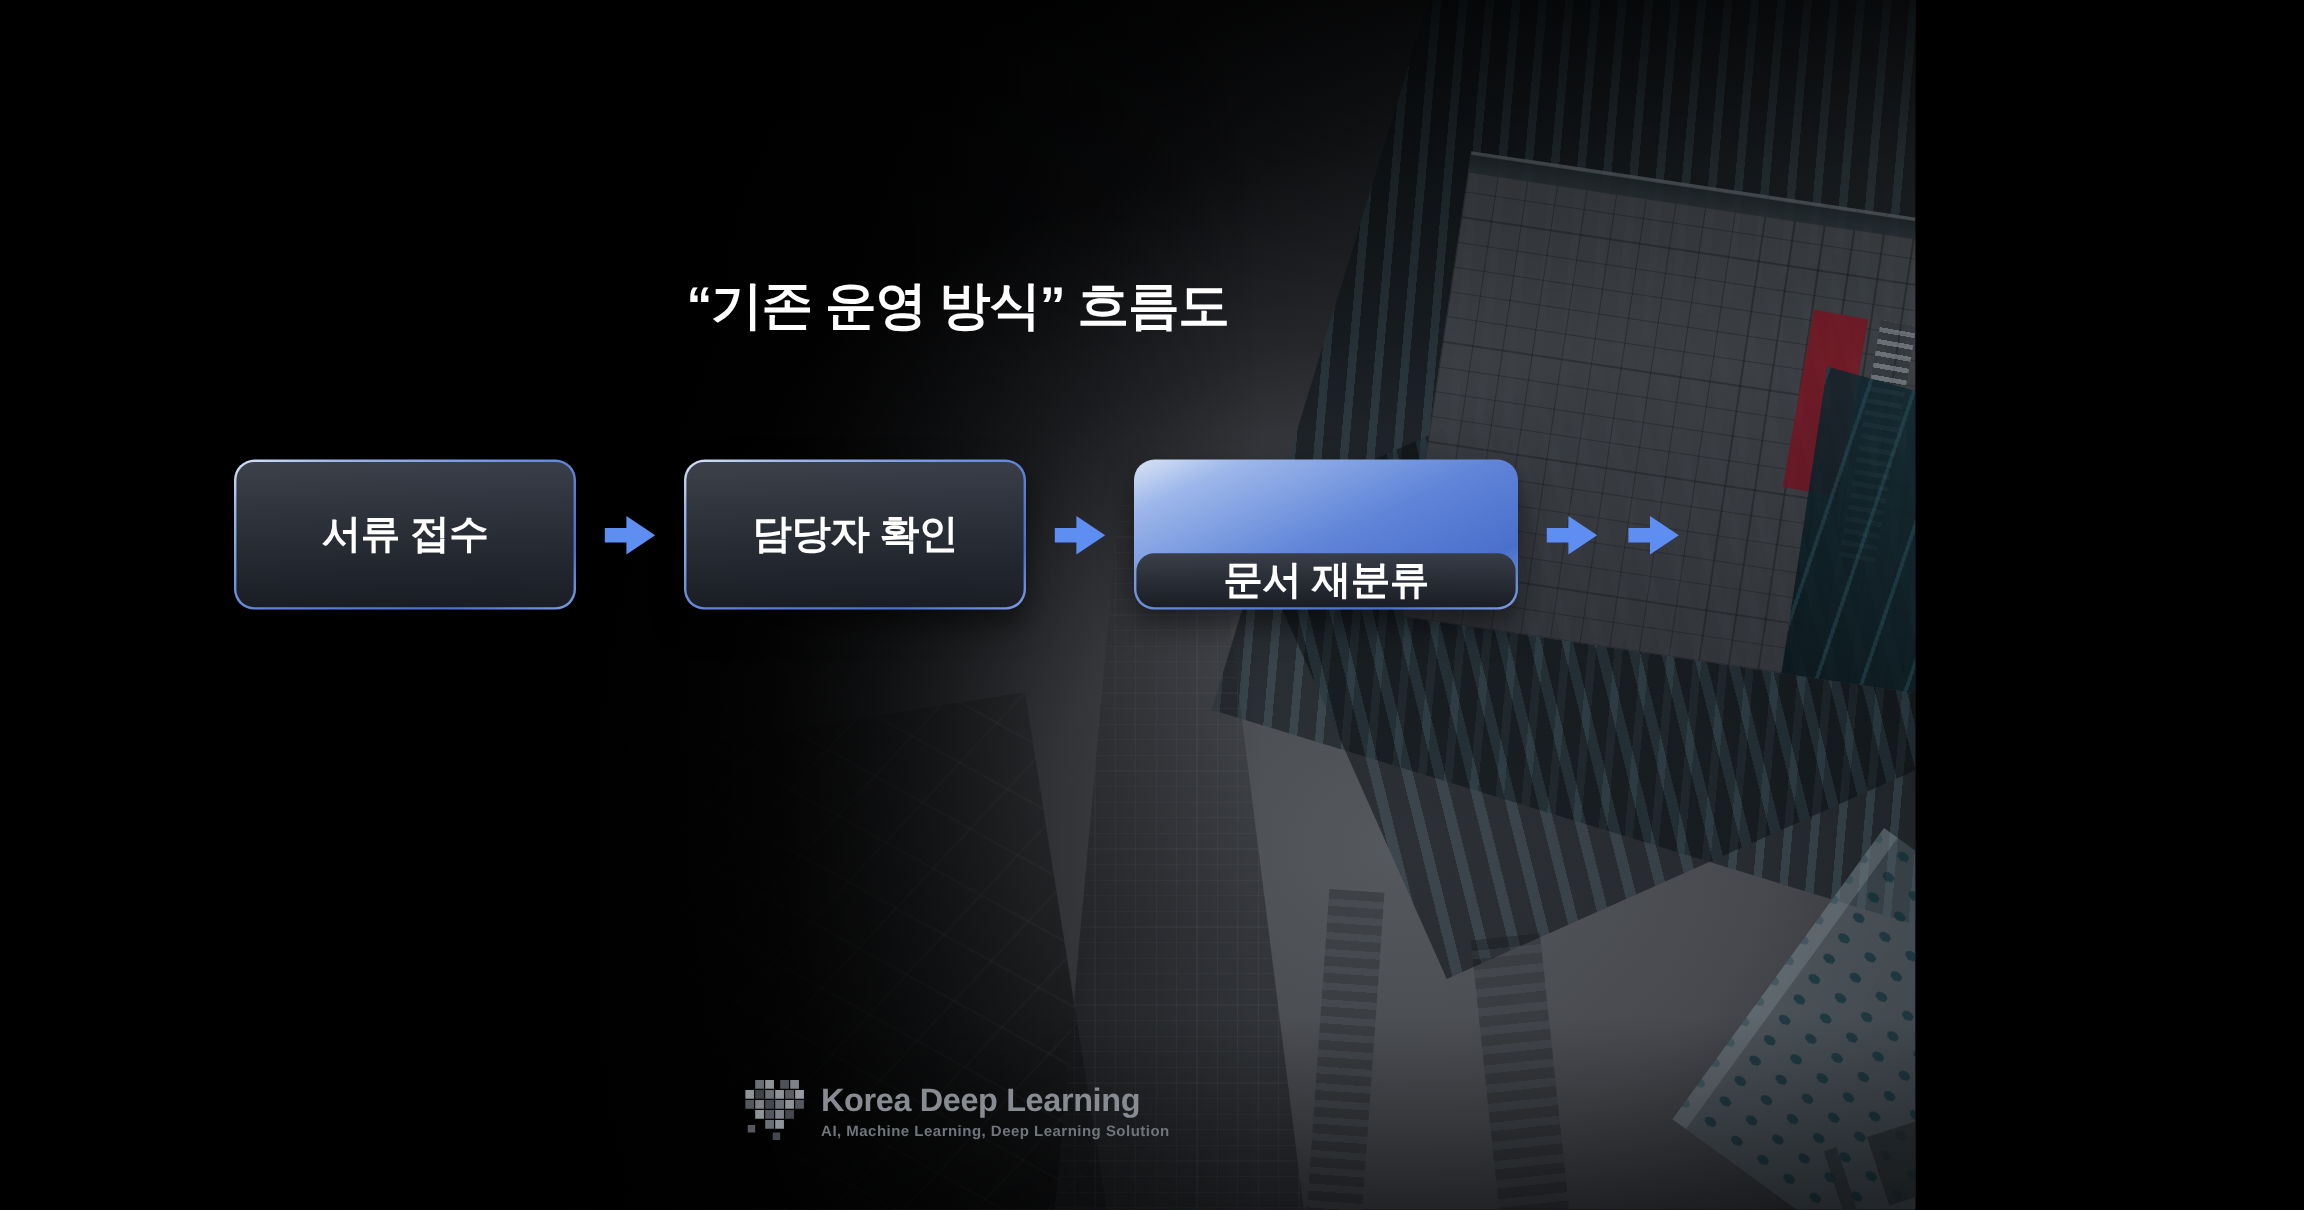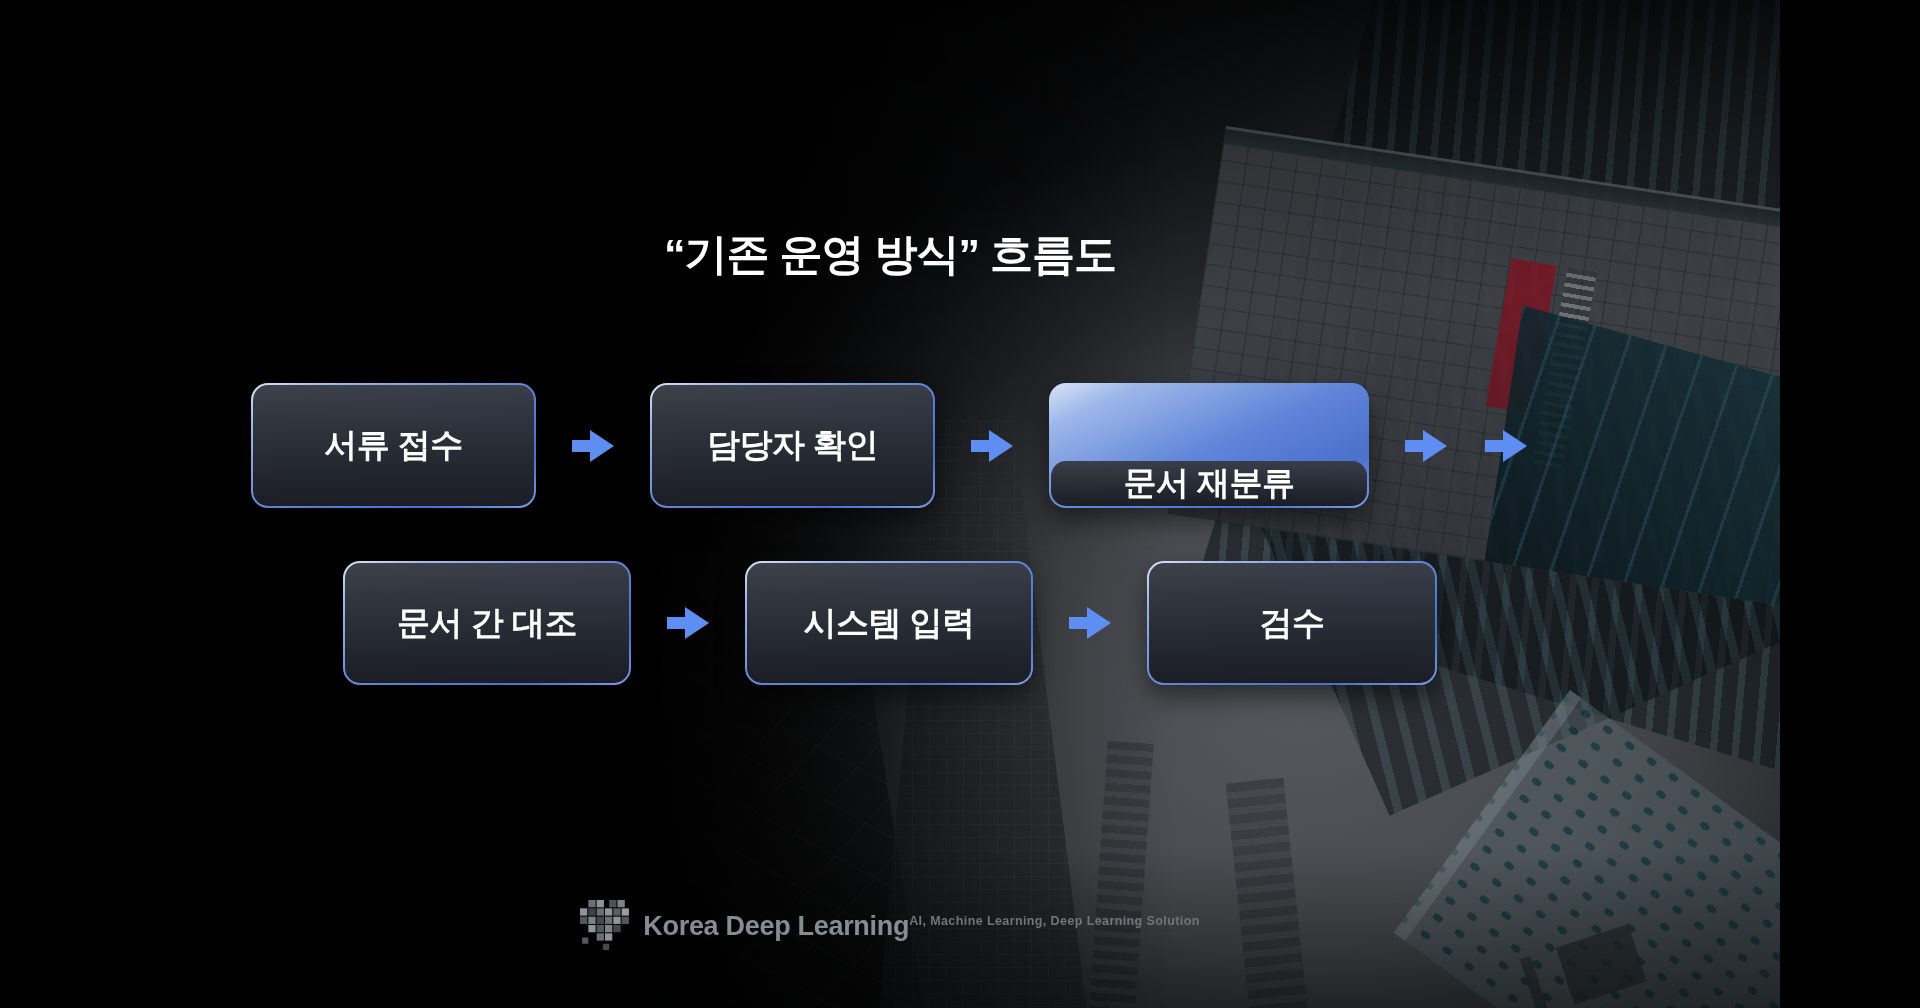--- a/index.html
+++ b/index.html
@@ -1,19 +1,19 @@
 <!DOCTYPE html>
 <html><head>
 <meta charset="utf-8">
 <style>
   * { margin:0; padding:0; box-sizing:border-box; }
   html,body { background:#000; }
   body { font-family:"Liberation Sans","DejaVu Sans",sans-serif; }
 
-  .stage{ position:relative; width:1780px; height:1008px; overflow:hidden;
+  .stage{ position:relative; width:1596px; height:1008px; overflow:hidden;
     background:
       radial-gradient(950px 760px at 73% 70%, #55585d 0%, #47494e 32%, rgba(42,44,48,.75) 55%, rgba(18,19,21,0) 76%),
       linear-gradient(112deg, #000 0%, #010102 34%, #0c0d0f 50%, #212327 66%, #333539 82%, #2b2d31 100%);
   }
 
   
   .bg{ position:absolute; pointer-events:none; }
 
   .bldg-corner-glass{ right:-140px; top:-120px; width:620px; height:820px;
     transform:rotate(17deg);
@@ -85,40 +85,40 @@
       linear-gradient(90deg, #000 0%, #000 30%, rgba(0,0,0,.88) 40%, rgba(0,0,0,.35) 54%, rgba(0,0,0,0) 66%),
       linear-gradient(180deg, rgba(0,0,0,.72) 0%, rgba(0,0,0,.25) 14%, rgba(0,0,0,0) 30%),
       linear-gradient(0deg, rgba(0,0,0,.45) 0%, rgba(0,0,0,0) 16%);
   }
 
   
   .title{ position:absolute; top:226px; left:0; width:100%; text-align:center;
     color:#fff; font-size:43px; font-weight:800; letter-spacing:-1px; }
 
   .flow-row{ position:absolute; left:0; right:0; display:flex; justify-content:center;
-    align-items:stretch; gap:34px; }
+    align-items:stretch; gap:22px; }
   .row-1{ top:383px; height:125px; }
   .row-2{ top:561px; height:124px; }
 
   .step{ border-radius:17px; padding:2px; display:flex;
     background:linear-gradient(155deg,#d9e3f6 0%,#9db7ea 16%,#5f84d8 52%,#4a70cc 80%,#7d9be3 100%);
     box-shadow:0 12px 26px rgba(0,0,0,.5); }
   .step-inner{ flex:1; border-radius:15px; display:flex; align-items:center; justify-content:center;
     background:linear-gradient(180deg, rgba(55,59,67,.96) 0%, rgba(40,43,49,.96) 45%, rgba(24,26,31,.97) 100%);
     color:#fff; font-size:33px; font-weight:700; letter-spacing:-0.5px; white-space:nowrap; }
   .w285{ width:285px; } .w288{ width:288px; } .w320{ width:320px;align-items:flex-end; } .w290{ width:290px; }
 
   .arrow{ align-self:center; width:46px; height:40px; flex:0 0 auto; }
   .arrow svg{ display:block; width:46px; height:40px; }
 
   
   .logo{ position:absolute; top:900px; left:0; width:100%;
     display:flex; justify-content:center; align-items:center; gap:13px; }
   .logo-mark{ width:50px; height:52px; flex:0 0 auto; }
-  .logo-text{ display:flex; }
+  .logo-text{ display:flex; flex-direction:column; }
   .logo-name{ color:#888c92; font-size:27px; font-weight:700; letter-spacing:-0.3px; }
   .logo-tagline{ color:#70757c; font-size:12.5px; font-weight:700; letter-spacing:.4px; margin-top:3px; }
 </style>
 </head>
 <body>
 
 <div class="stage">
 
   <div class="bg bldg-corner-glass"></div>
   <div class="bg bldg-slat-side"></div>
@@ -163,41 +163,20 @@
           <path d="M2 14 H20 V4 L44 20 L20 36 V26 H2 Z" fill="#5e8ef2"></path>
         </svg>
     </div>
     <div class="arrow">
       <svg viewBox="0 0 46 40">
           <path d="M2 14 H20 V4 L44 20 L20 36 V26 H2 Z" fill="#5e8ef2"></path>
         </svg>
     </div>
   </div>
 
-  <div class="flow-row row-2">
-    <div class="step w288">
-      <div class="step-inner">문서 간 대조</div>
-    </div>
-    <div class="arrow">
-      <svg viewBox="0 0 46 40">
-          <path d="M2 14 H20 V4 L44 20 L20 36 V26 H2 Z" fill="#5e8ef2"></path>
-        </svg>
-    </div>
-    <div class="step w288">
-      <div class="step-inner">시스템 입력</div>
-    </div>
-    <div class="arrow">
-      <svg viewBox="0 0 46 40">
-          <path d="M2 14 H20 V4 L44 20 L20 36 V26 H2 Z" fill="#5e8ef2"></path>
-        </svg>
-    </div>
-    <div class="step w290">
-      <div class="step-inner">검수</div>
-    </div>
-  </div>
 
   <div class="logo">
     <div class="logo-mark">
       <svg viewBox="0 0 48 50">
         <g>
           <rect x="8" y="0" width="7" height="7" fill="#6b7076"></rect>
           <rect x="16" y="0" width="7" height="7" fill="#8f9499"></rect>
           <rect x="28" y="0" width="7" height="7" fill="#4e5257"></rect>
           <rect x="36" y="0" width="7" height="7" fill="#7d8288"></rect>
           <rect x="0" y="8" width="7" height="7" fill="#8f9499"></rect>

